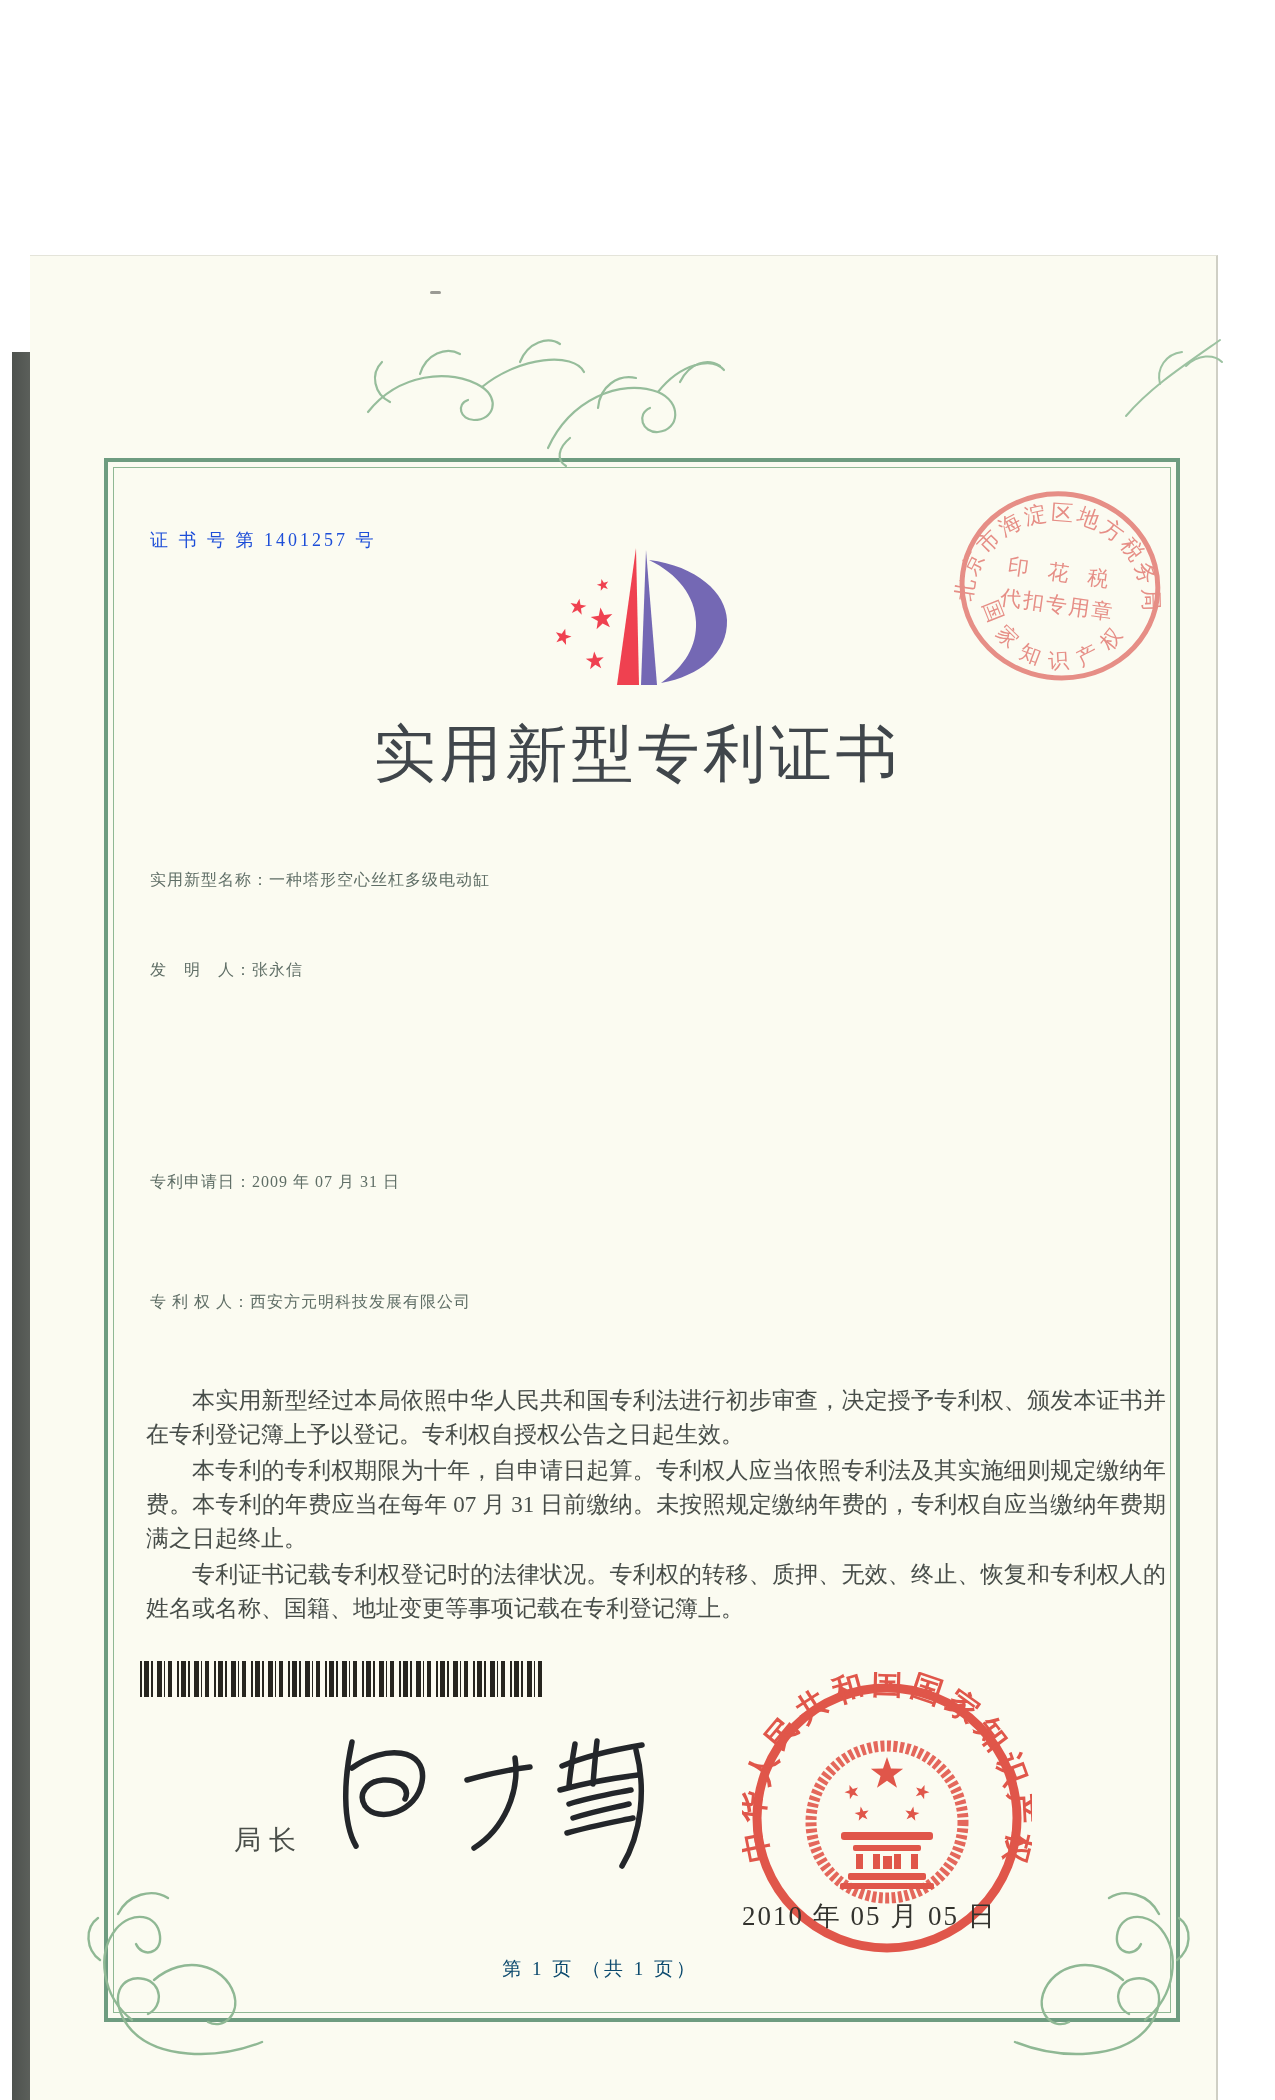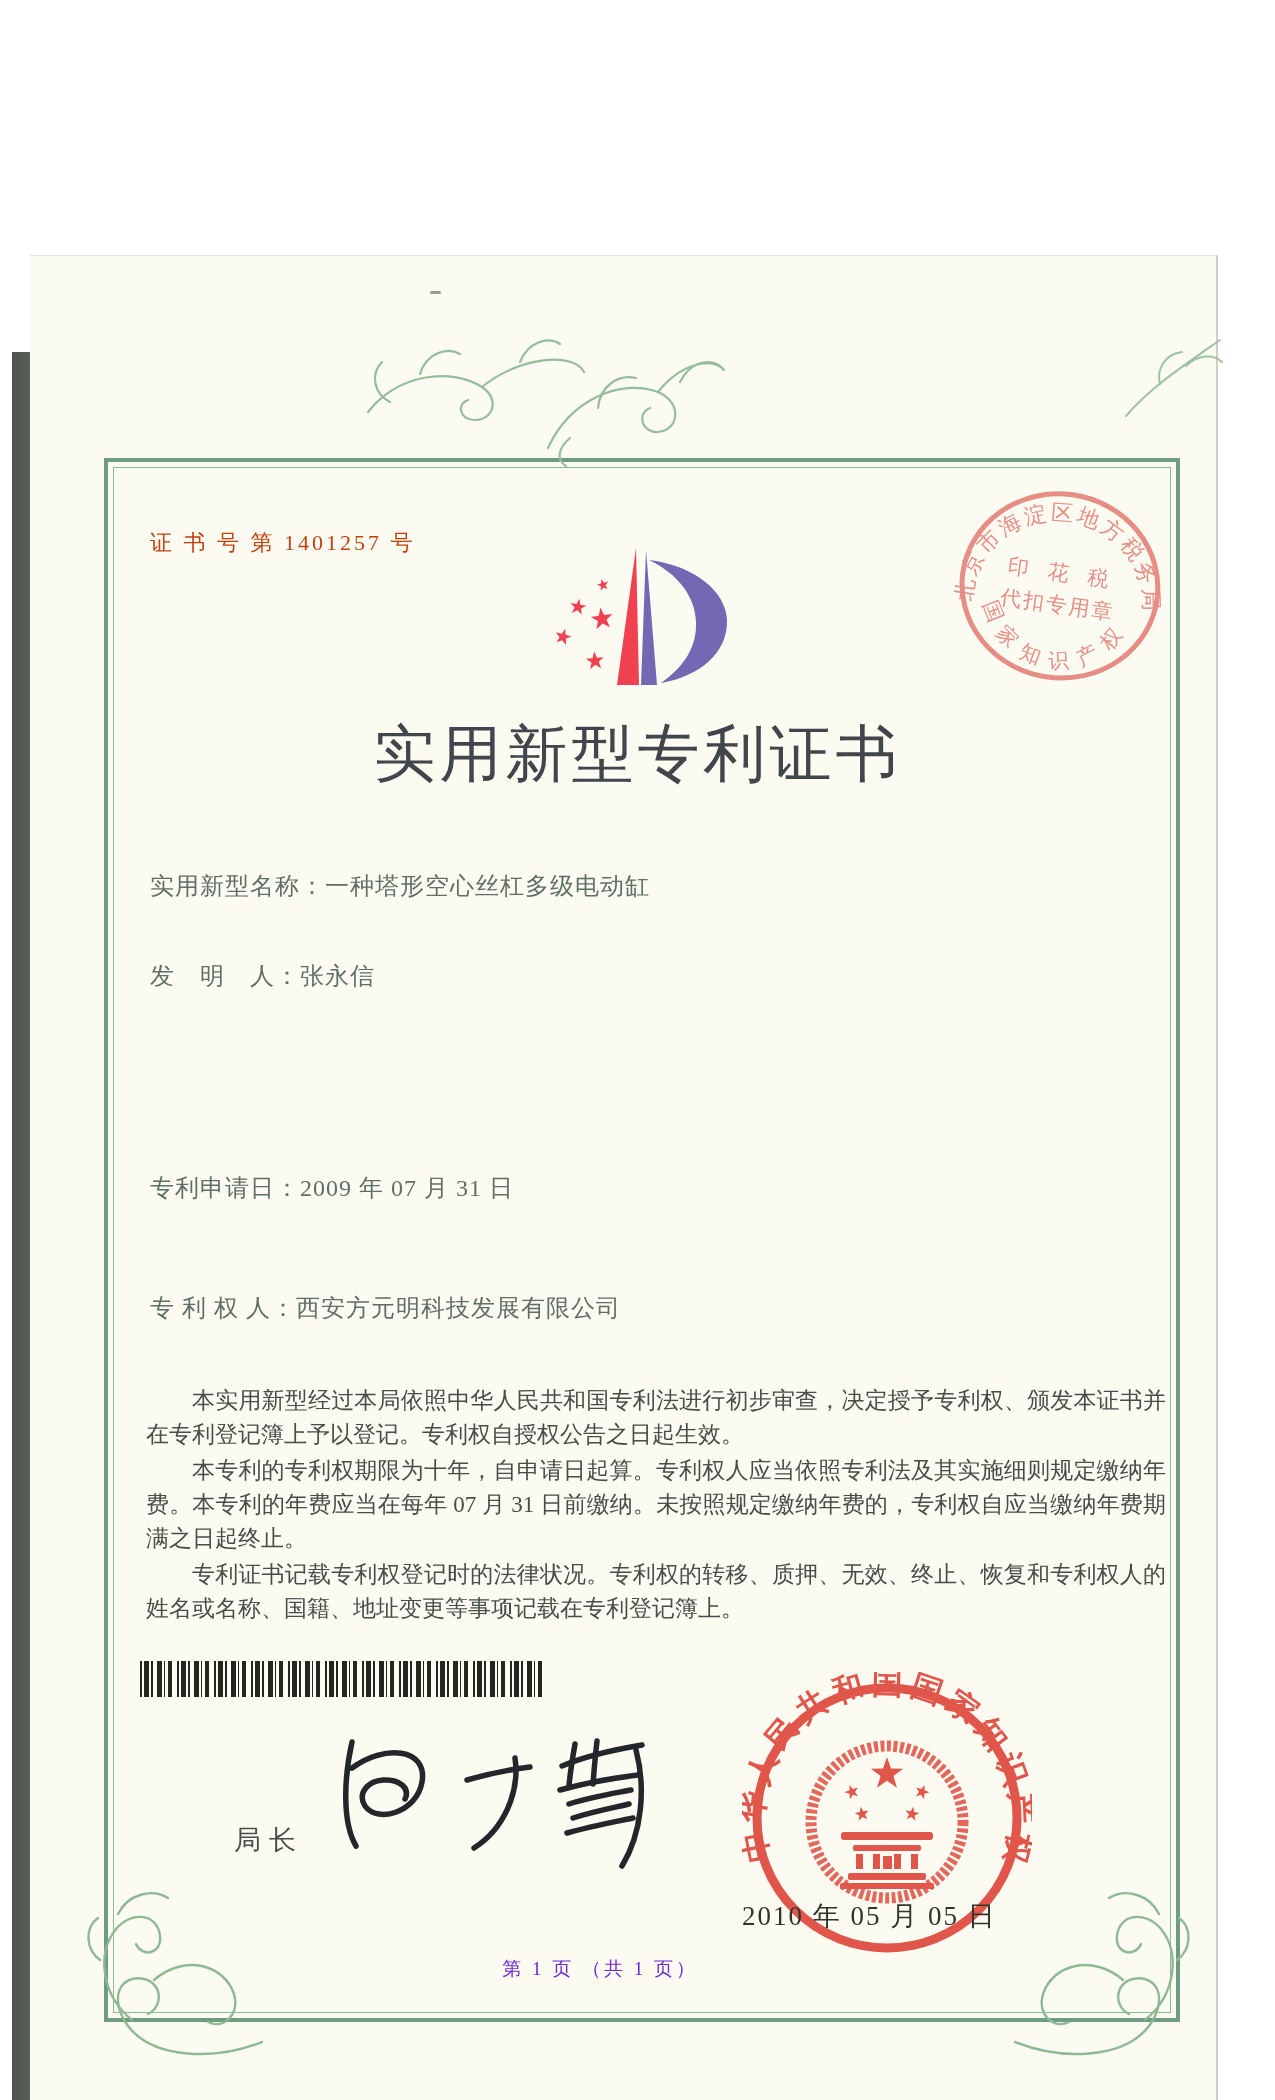--- a/index.html
+++ b/index.html
@@ -9,42 +9,42 @@
   #left-band{position:absolute;left:12px;top:352px;width:29px;height:1748px;
              background:linear-gradient(90deg,#4e524e,#5d615c 70%,#8a8d88);}
   #paper{position:absolute;left:30px;top:255px;width:1186px;height:1845px;
          background:#fbfbf1;border-top:1px solid #e4e4da;border-right:2px solid #cfcfc5;}
   #top-dash{position:absolute;left:430px;top:291px;width:11px;height:3px;background:#9a9a94;border-radius:2px;}
   
   #frame-outer{position:absolute;left:104px;top:458px;width:1068px;height:1556px;
                border:4px solid #6e9c80;}
   #frame-inner{position:absolute;left:5px;top:5px;right:5px;bottom:5px;border:1px solid #8fb894;}
   
-  #cert-no{position:absolute;left:150px;top:528px;font-size:22px;color:#c2410c;letter-spacing:3px;}
+  #cert-no{position:absolute;left:150px;top:528px;font-size:18px;color:#1d4ed8;letter-spacing:3px;}
   #logo{position:absolute;left:545px;top:538px;}
   #title{position:absolute;left:0;top:712px;width:1275px;text-align:center;
          font-size:62px;color:#40464b;letter-spacing:4px;font-weight:500;}
-  .field-row{position:absolute;left:150px;font-size:24px;color:#5f6e66;letter-spacing:1px;white-space:nowrap;}
+  .field-row{position:absolute;left:150px;font-size:16px;color:#5f6e66;letter-spacing:1px;white-space:nowrap;}
   #body-text{position:absolute;left:142px;top:1384px;width:1024px;font-size:23px;
              line-height:34px;color:#474d49;text-align:justify;}
   #body-text p{margin:0 0 2px 4px;text-indent:2em;}
   #barcode{position:absolute;left:140px;top:1661px;width:407px;height:36px;
     background:repeating-linear-gradient(90deg,
       #26251f 0 2px, transparent 2px 4px,
       #26251f 4px 9px, transparent 9px 11px,
       #26251f 11px 13px, transparent 13px 17px,
       #26251f 17px 22px, transparent 22px 24px,
       #26251f 24px 25px, transparent 25px 28px,
       #26251f 28px 32px, transparent 32px 37px);}
   #director-label{position:absolute;left:234px;top:1822px;font-size:27px;color:#4a4f4a;letter-spacing:8px;}
   #signature{position:absolute;left:322px;top:1736px;}
   #issue-date{position:absolute;left:742px;top:1898px;width:290px;font-size:27px;
               color:#33332e;letter-spacing:2px;z-index:5;}
   #footer-page{position:absolute;left:400px;top:1956px;width:400px;text-align:center;
-               font-size:19px;color:#6d28d9;letter-spacing:3px;}
+               font-size:19px;color:#0c4a6e;letter-spacing:3px;}
   #big-seal{position:absolute;left:742px;top:1672px;z-index:4;opacity:.93;}
   #tax-stamp{position:absolute;left:948px;top:478px;transform:rotate(8deg);opacity:.9;}
   .ornament{position:absolute;}
   svg{display:block;}
 </style>
 </head>
 <body>
 
 <div id="stage">
 

